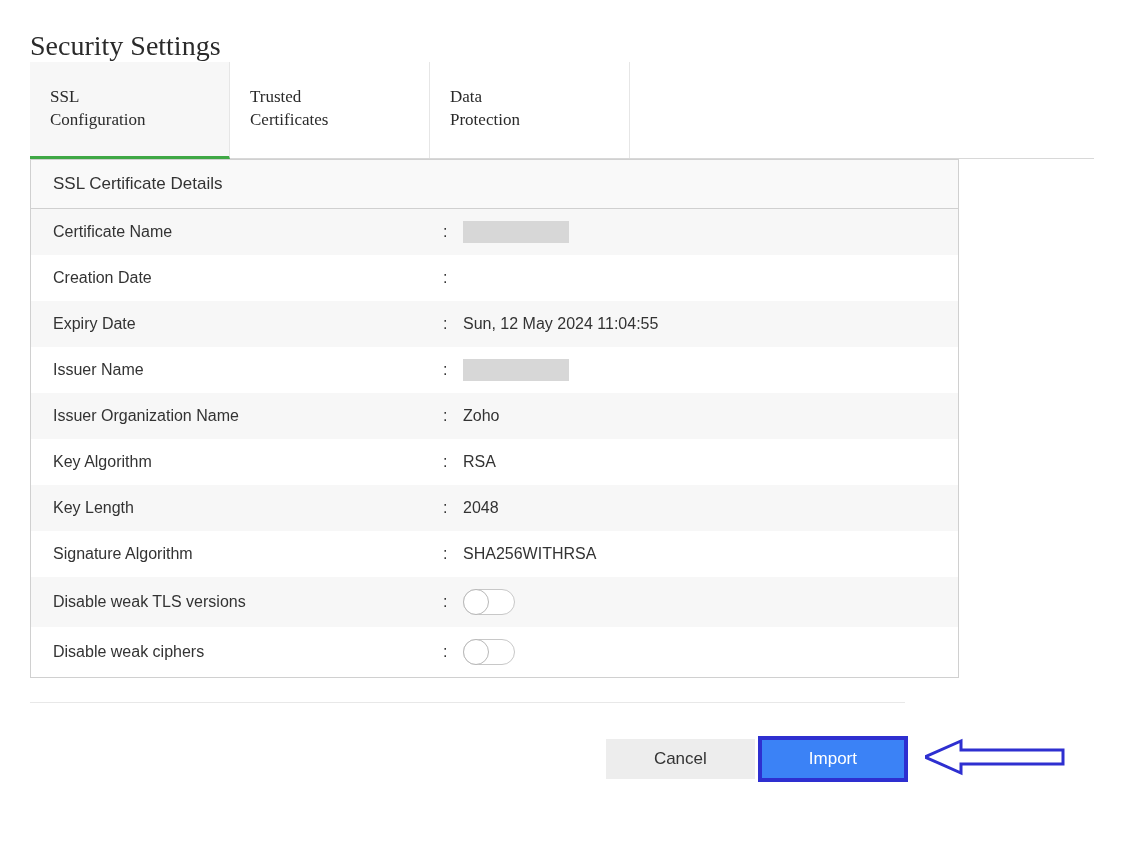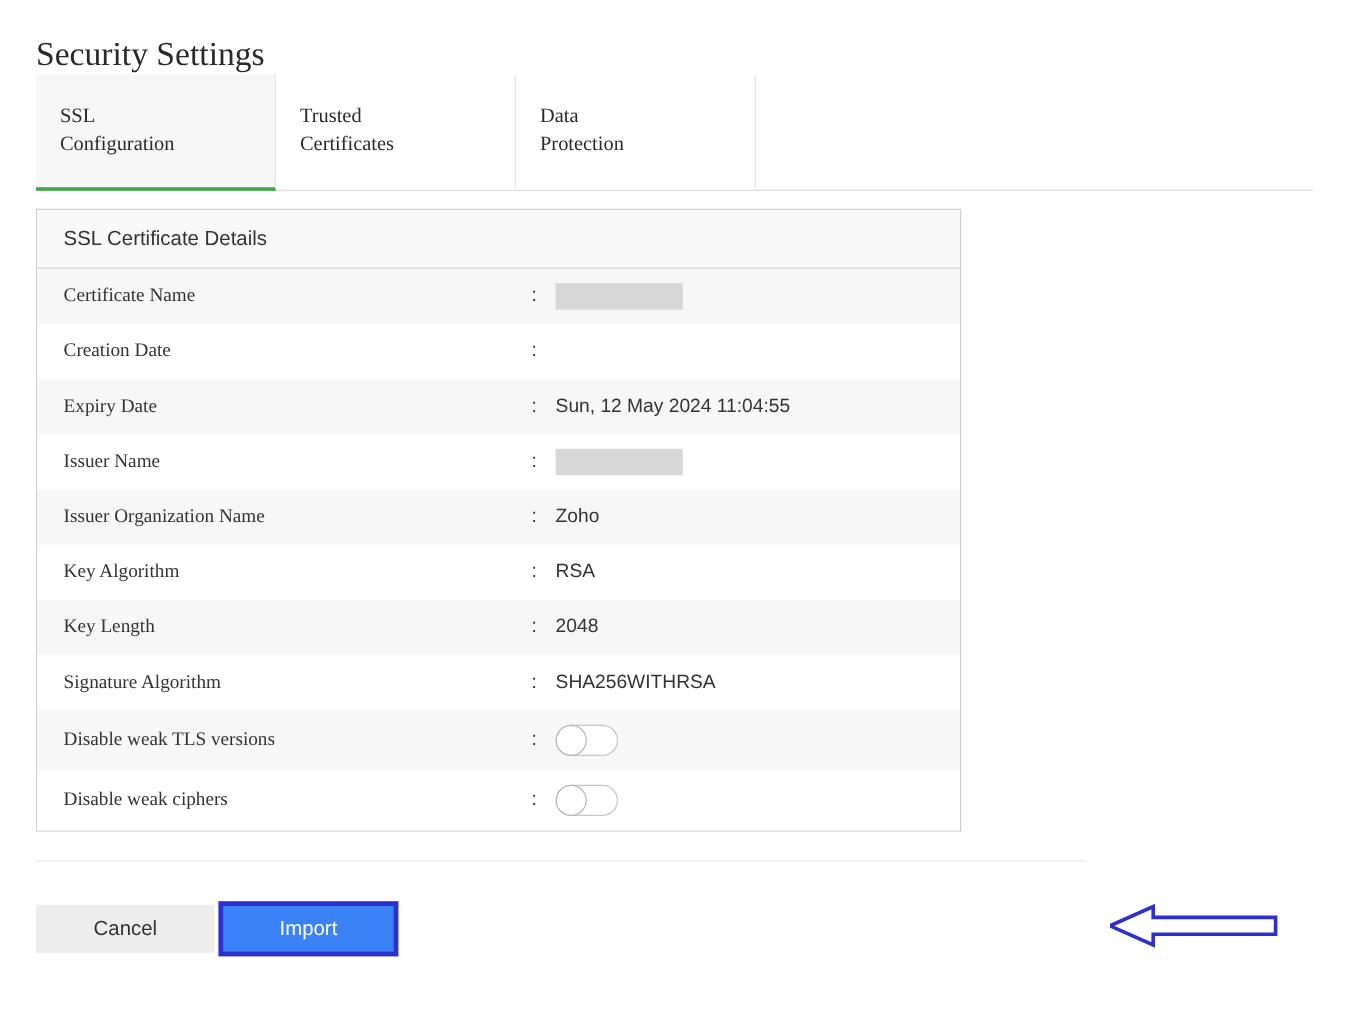--- a/index.html
+++ b/index.html
@@ -35,22 +35,21 @@
       background: #ffffff;
       line-height: 1.35;
     }
     .tab.active {
       background: #f7f7f7;
       border-bottom: 3px solid #3fa845;
       margin-bottom: -1px;
     }
     .panel {
       border: 1px solid #d0d0d0;
-      margin-top: 15px;
-      width: 771px;
+      width: 929px;
     }
     .panel-header {
       padding: 14px 22px;
       font-size: 17px;
       color: #333;
       background: #f9f9f9;
       border-bottom: 1px solid #d0d0d0;
     }
     .row {
       display: flex;
@@ -61,21 +60,20 @@
     }
     .row:nth-child(odd) {
       background: #f7f7f7;
     }
     .row:nth-child(even) {
       background: #ffffff;
     }
     .row-label {
       width: 390px;
       color: #333;
-      font-family: Liberation Serif, serif;
     }
     .row-colon {
       width: 20px;
       color: #333;
     }
     .row-value {
       flex: 1;
       color: #333;
     }
     .redacted {
@@ -102,21 +100,21 @@
       border: 1px solid #b8b8b8;
       border-radius: 50%;
     }
     .actions-divider {
       width: 875px;
       border-top: 1px solid #e8e8e8;
       margin-top: 24px;
     }
     .actions {
       display: flex;
-      justify-content: flex-start;
+      justify-content: flex-end;
       align-items: center;
       margin-top: 36px;
       width: 875px;
       position: relative;
     }
     .btn {
       height: 40px;
       padding: 0 48px;
       font-size: 17px;
       border: none;

